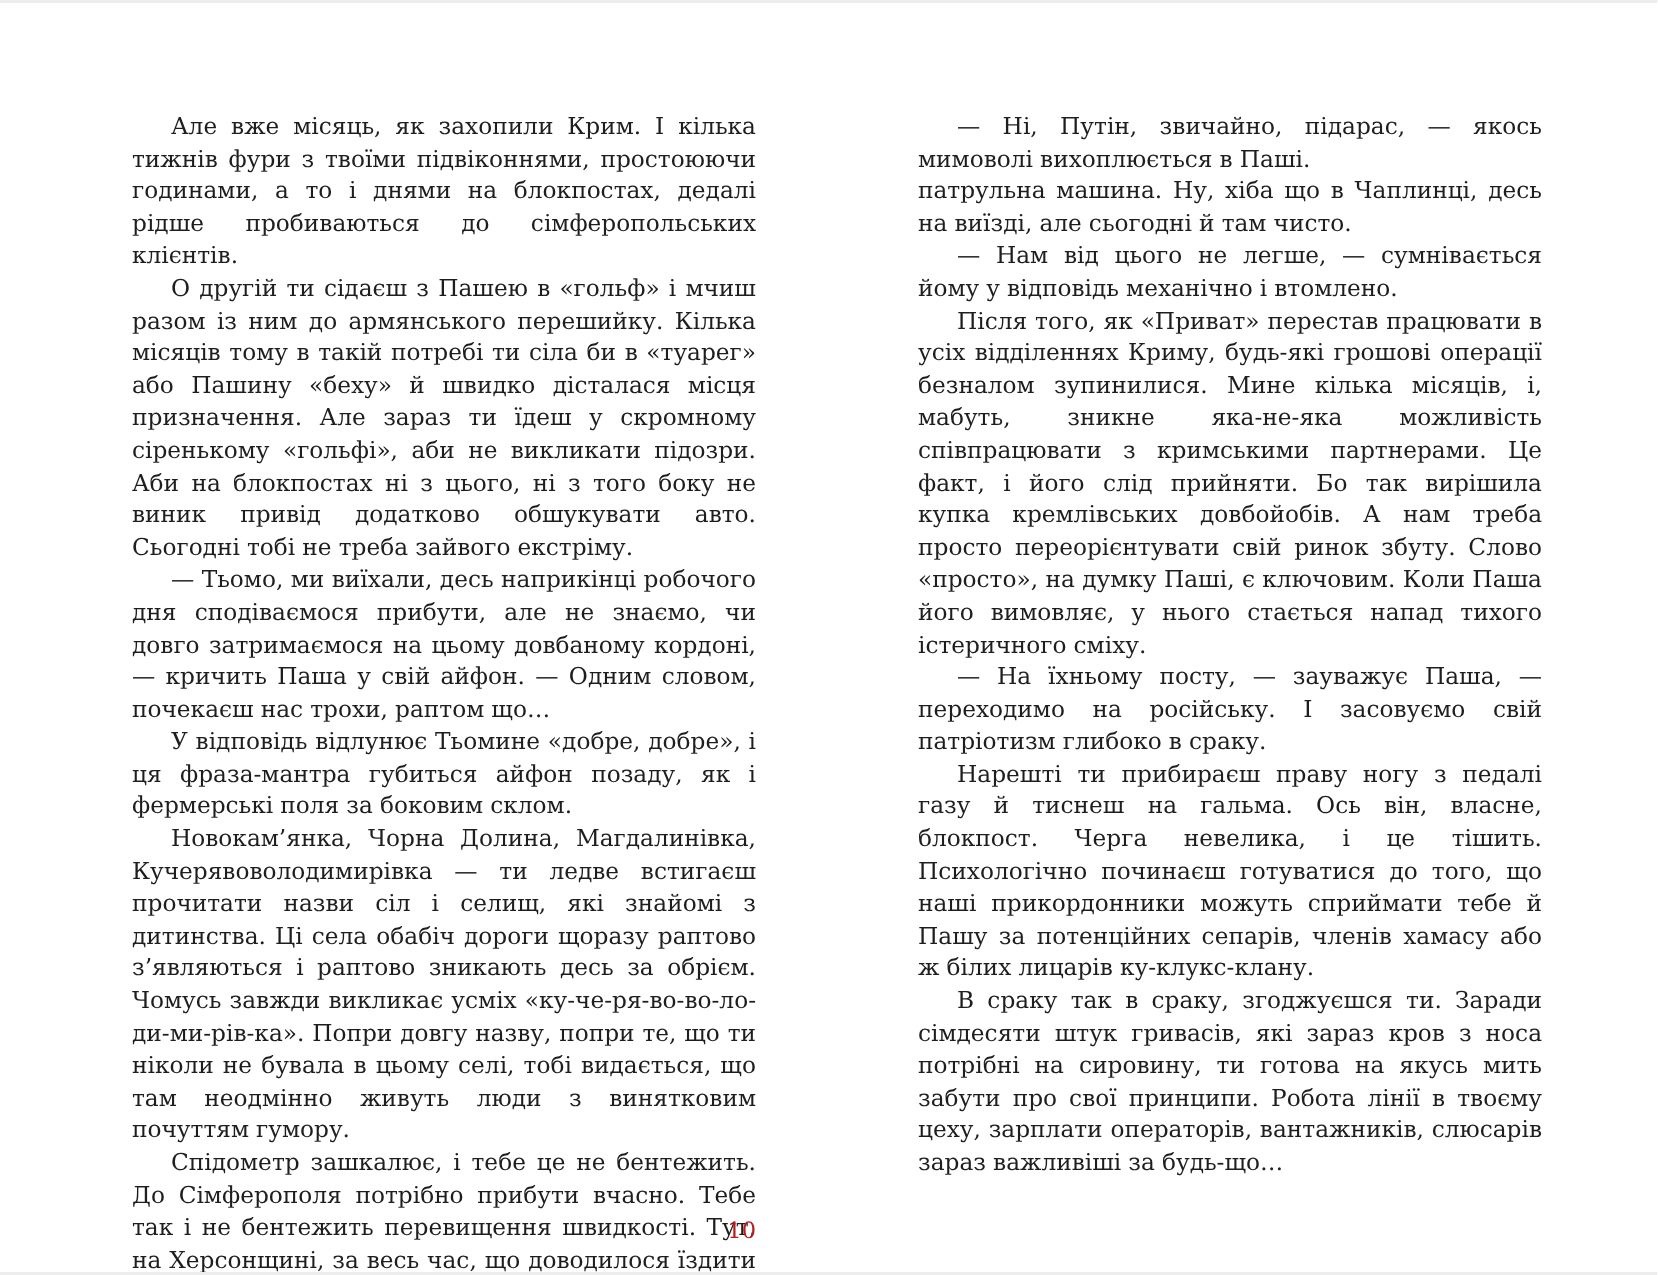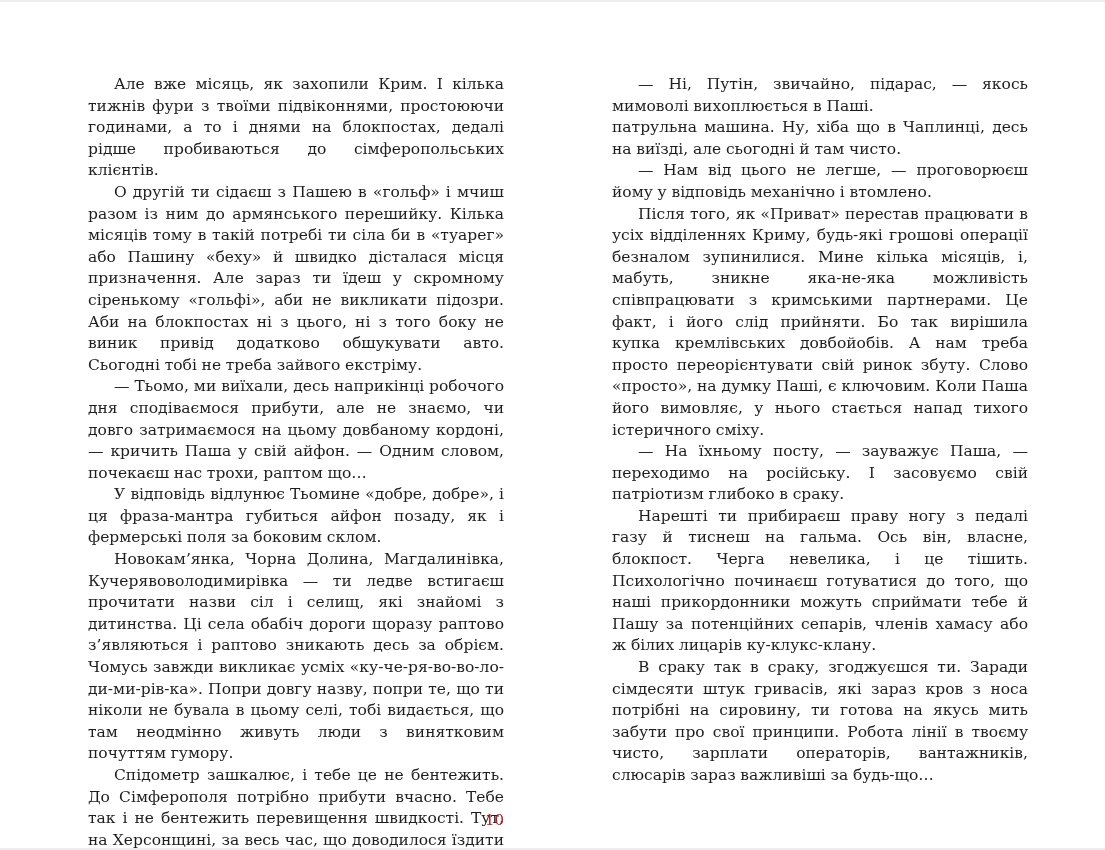--- a/index.html
+++ b/index.html
@@ -63,24 +63,24 @@
         <p class="para">У відповідь відлунює Тьомине «добре, добре», і ця фраза-мантра губиться айфон позаду, як і фермерські поля за боковим склом.</p>
         <p class="para">Новокам’янка, Чорна Долина, Магдалинівка, Кучерявоволодимирівка — ти ледве встигаєш прочитати назви сіл і селищ, які знайомі з дитинства. Ці села обабіч дороги щоразу раптово з’являються і раптово зникають десь за обрієм. Чомусь завжди викликає усміх «ку-че-ря-во-во-ло-ди-ми-рів-ка». Попри довгу назву, попри те, що ти ніколи не бувала в цьому селі, тобі видається, що там неодмінно живуть люди з винятковим почуттям гумору.</p>
         <p class="para">Спідометр зашкалює, і тебе це не бентежить. До Сімферополя потрібно прибути вчасно. Тебе так і не бентежить перевищення швидкості. Тут, на Херсонщині, за весь час, що доводилося їздити в Крим, до «даїшного» поста біля Перекопу на ділянці Каховка-Каїрка жодного разу не трапилася</p>
       </div>
   </div>
 
   <div class="page page-right">
     <div class="page-text">
         <p class="para">— Ні, Путін, звичайно, підарас, — якось мимоволі вихоплюється в Паші.</p>
         <p class="para no-indent">патрульна машина. Ну, хіба що в Чаплинці, десь на виїзді, але сьогодні й там чисто.</p>
-        <p class="para">— Нам від цього не легше, — проговорюєш йому у відповідь механічно і втомлено.</p>
+        <p class="para">— Нам від цього не легше, — сумнівається йому у відповідь механічно і втомлено.</p>
         <p class="para">Після того, як «Приват» перестав працювати в усіх відділеннях Криму, будь-які грошові операції безналом зупинилися. Мине кілька місяців, і, мабуть, зникне яка-не-яка можливість співпрацювати з кримськими партнерами. Це факт, і його слід прийняти. Бо так вирішила купка кремлівських довбойобів. А нам треба просто переорієнтувати свій ринок збуту. Слово «просто», на думку Паші, є ключовим. Коли Паша його вимовляє, у нього стається напад тихого істеричного сміху.</p>
         <p class="para">— На їхньому посту, — зауважує Паша, — переходимо на російську. І засовуємо свій патріотизм глибоко в сраку.</p>
         <p class="para">Нарешті ти прибираєш праву ногу з педалі газу й тиснеш на гальма. Ось він, власне, блокпост. Черга невелика, і це тішить. Психологічно починаєш готуватися до того, що наші прикордонники можуть сприймати тебе й Пашу за потенційних сепарів, членів хамасу або ж білих лицарів ку-клукс-клану.</p>
-        <p class="para">В сраку так в сраку, згоджуєшся ти. Заради сімдесяти штук гривасів, які зараз кров з носа потрібні на сировину, ти готова на якусь мить забути про свої принципи. Робота лінії в твоєму чисто, зарплати операторів, вантажників, слюсарів зараз важливіші за будь-що…</p>
+        <p class="para">В сраку так в сраку, згоджуєшся ти. Заради сімдесяти штук гривасів, які зараз кров з носа потрібні на сировину, ти готова на якусь мить забути про свої принципи. Робота лінії в твоєму цеху, зарплати операторів, вантажників, слюсарів зараз важливіші за будь-що…</p>
       </div>
   </div>
 
   <div class="page-number page-number-left">10</div>
 
 
 </div>
 
 </body></html>

